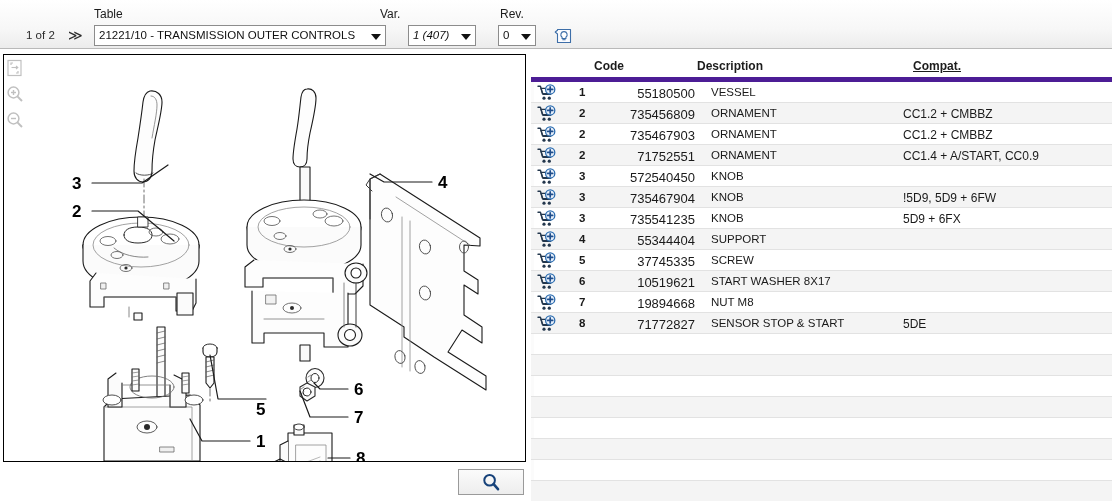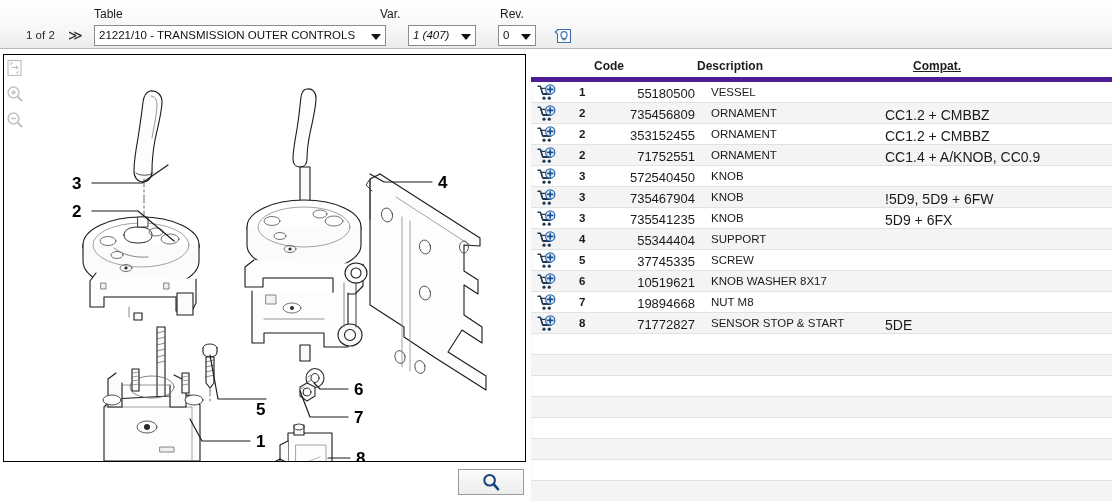--- a/index.html
+++ b/index.html
@@ -186,22 +186,22 @@
   .c-desc {
     position: absolute;
     left: 168px; top: 4px;
     font-size: 11.5px;
     color: #1a1a1a;
     white-space: nowrap;
     margin-left: 12px;
   }
   .c-comp {
     position: absolute;
-    left: 354px; top: 4px;
-    font-size: 14px;
+    left: 372px; top: 4px;
+    font-size: 12px;
     color: #1a1a1a;
     white-space: nowrap;
   }
 
   #table-scroll-hint {
     position: absolute;
     left: 0px; top: 23px;
     width: 3px; height: 424px;
     background: #fbfbfb;
   }
@@ -517,38 +517,38 @@
           <div class="cart-icon"><svg width="19" height="17" viewBox="0 0 19 17">
               <path d="M1 2.2 h2.4 l2.6 8.2 h7.6" fill="none" stroke="#23374d" stroke-width="1.4" stroke-linecap="round" stroke-linejoin="round"></path>
               <path d="M3.9 4.4 h9.6 l-1.5 5.2 h-6.6 Z" fill="none" stroke="#23374d" stroke-width="1.2"></path>
               <circle cx="7" cy="14.2" r="1.6" fill="#23374d"></circle>
               <circle cx="12.3" cy="14.2" r="1.6" fill="#23374d"></circle>
               <circle cx="13.2" cy="5.4" r="4.6" fill="#e8f1fb" stroke="#2b6cb0" stroke-width="1.3"></circle>
               <line x1="10.7" y1="5.4" x2="15.7" y2="5.4" stroke="#1f4e8c" stroke-width="1.7" stroke-linecap="round"></line>
               <line x1="13.2" y1="2.9" x2="13.2" y2="7.9" stroke="#1f4e8c" stroke-width="1.7" stroke-linecap="round"></line>
             </svg></div>
           <div class="c-pos">2</div>
-          <div class="c-code">353152455</div>
+          <div class="c-code">735467903</div>
           <div class="c-desc">ORNAMENT</div>
           <div class="c-comp">CC1.2 + CMBBZ</div>
         </div>
         <div class="row filled alt">
           <div class="cart-icon"><svg width="19" height="17" viewBox="0 0 19 17">
               <path d="M1 2.2 h2.4 l2.6 8.2 h7.6" fill="none" stroke="#23374d" stroke-width="1.4" stroke-linecap="round" stroke-linejoin="round"></path>
               <path d="M3.9 4.4 h9.6 l-1.5 5.2 h-6.6 Z" fill="none" stroke="#23374d" stroke-width="1.2"></path>
               <circle cx="7" cy="14.2" r="1.6" fill="#23374d"></circle>
               <circle cx="12.3" cy="14.2" r="1.6" fill="#23374d"></circle>
               <circle cx="13.2" cy="5.4" r="4.6" fill="#e8f1fb" stroke="#2b6cb0" stroke-width="1.3"></circle>
               <line x1="10.7" y1="5.4" x2="15.7" y2="5.4" stroke="#1f4e8c" stroke-width="1.7" stroke-linecap="round"></line>
               <line x1="13.2" y1="2.9" x2="13.2" y2="7.9" stroke="#1f4e8c" stroke-width="1.7" stroke-linecap="round"></line>
             </svg></div>
           <div class="c-pos">2</div>
           <div class="c-code">71752551</div>
           <div class="c-desc">ORNAMENT</div>
-          <div class="c-comp">CC1.4 + A/KNOB, CC0.9</div>
+          <div class="c-comp">CC1.4 + A/START, CC0.9</div>
         </div>
         <div class="row filled">
           <div class="cart-icon"><svg width="19" height="17" viewBox="0 0 19 17">
               <path d="M1 2.2 h2.4 l2.6 8.2 h7.6" fill="none" stroke="#23374d" stroke-width="1.4" stroke-linecap="round" stroke-linejoin="round"></path>
               <path d="M3.9 4.4 h9.6 l-1.5 5.2 h-6.6 Z" fill="none" stroke="#23374d" stroke-width="1.2"></path>
               <circle cx="7" cy="14.2" r="1.6" fill="#23374d"></circle>
               <circle cx="12.3" cy="14.2" r="1.6" fill="#23374d"></circle>
               <circle cx="13.2" cy="5.4" r="4.6" fill="#e8f1fb" stroke="#2b6cb0" stroke-width="1.3"></circle>
               <line x1="10.7" y1="5.4" x2="15.7" y2="5.4" stroke="#1f4e8c" stroke-width="1.7" stroke-linecap="round"></line>
               <line x1="13.2" y1="2.9" x2="13.2" y2="7.9" stroke="#1f4e8c" stroke-width="1.7" stroke-linecap="round"></line>
@@ -623,21 +623,21 @@
               <path d="M1 2.2 h2.4 l2.6 8.2 h7.6" fill="none" stroke="#23374d" stroke-width="1.4" stroke-linecap="round" stroke-linejoin="round"></path>
               <path d="M3.9 4.4 h9.6 l-1.5 5.2 h-6.6 Z" fill="none" stroke="#23374d" stroke-width="1.2"></path>
               <circle cx="7" cy="14.2" r="1.6" fill="#23374d"></circle>
               <circle cx="12.3" cy="14.2" r="1.6" fill="#23374d"></circle>
               <circle cx="13.2" cy="5.4" r="4.6" fill="#e8f1fb" stroke="#2b6cb0" stroke-width="1.3"></circle>
               <line x1="10.7" y1="5.4" x2="15.7" y2="5.4" stroke="#1f4e8c" stroke-width="1.7" stroke-linecap="round"></line>
               <line x1="13.2" y1="2.9" x2="13.2" y2="7.9" stroke="#1f4e8c" stroke-width="1.7" stroke-linecap="round"></line>
             </svg></div>
           <div class="c-pos">6</div>
           <div class="c-code">10519621</div>
-          <div class="c-desc">KNOB WASHER 8X17</div>
+          <div class="c-desc">START WASHER 8X17</div>
           <div class="c-comp"></div>
         </div>
         <div class="row filled">
           <div class="cart-icon"><svg width="19" height="17" viewBox="0 0 19 17">
               <path d="M1 2.2 h2.4 l2.6 8.2 h7.6" fill="none" stroke="#23374d" stroke-width="1.4" stroke-linecap="round" stroke-linejoin="round"></path>
               <path d="M3.9 4.4 h9.6 l-1.5 5.2 h-6.6 Z" fill="none" stroke="#23374d" stroke-width="1.2"></path>
               <circle cx="7" cy="14.2" r="1.6" fill="#23374d"></circle>
               <circle cx="12.3" cy="14.2" r="1.6" fill="#23374d"></circle>
               <circle cx="13.2" cy="5.4" r="4.6" fill="#e8f1fb" stroke="#2b6cb0" stroke-width="1.3"></circle>
               <line x1="10.7" y1="5.4" x2="15.7" y2="5.4" stroke="#1f4e8c" stroke-width="1.7" stroke-linecap="round"></line>

